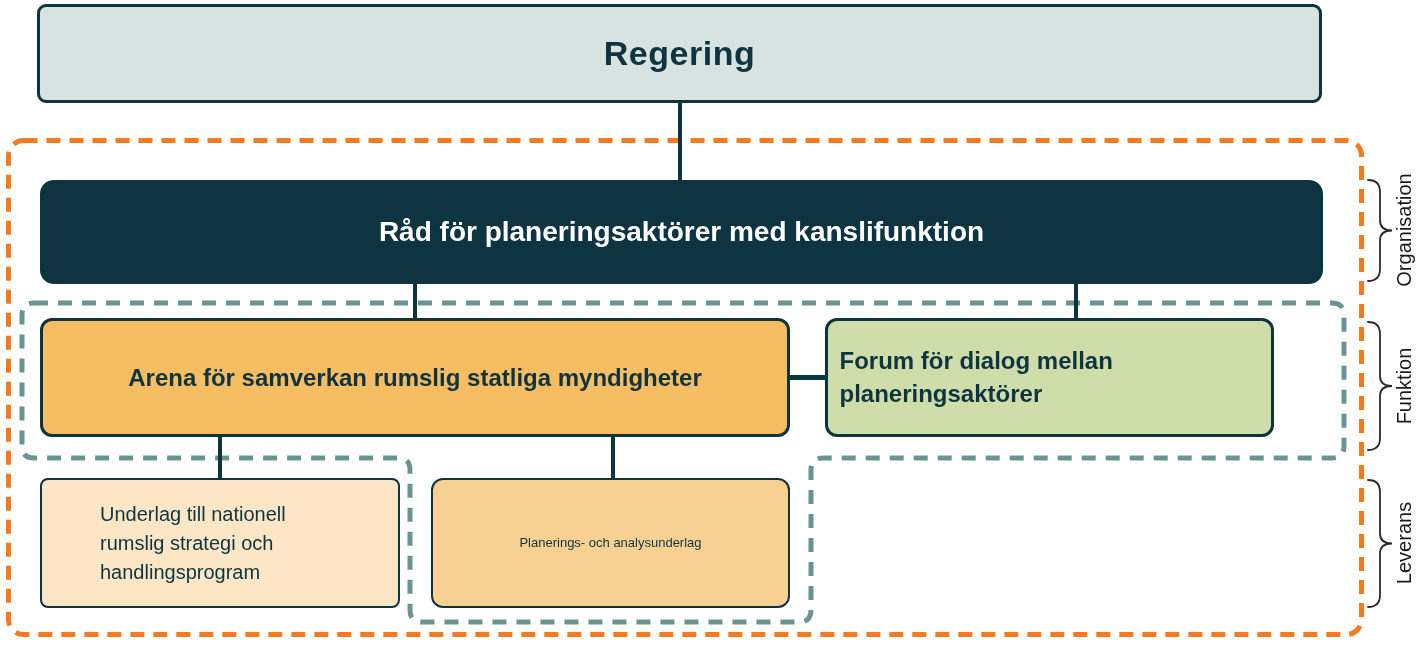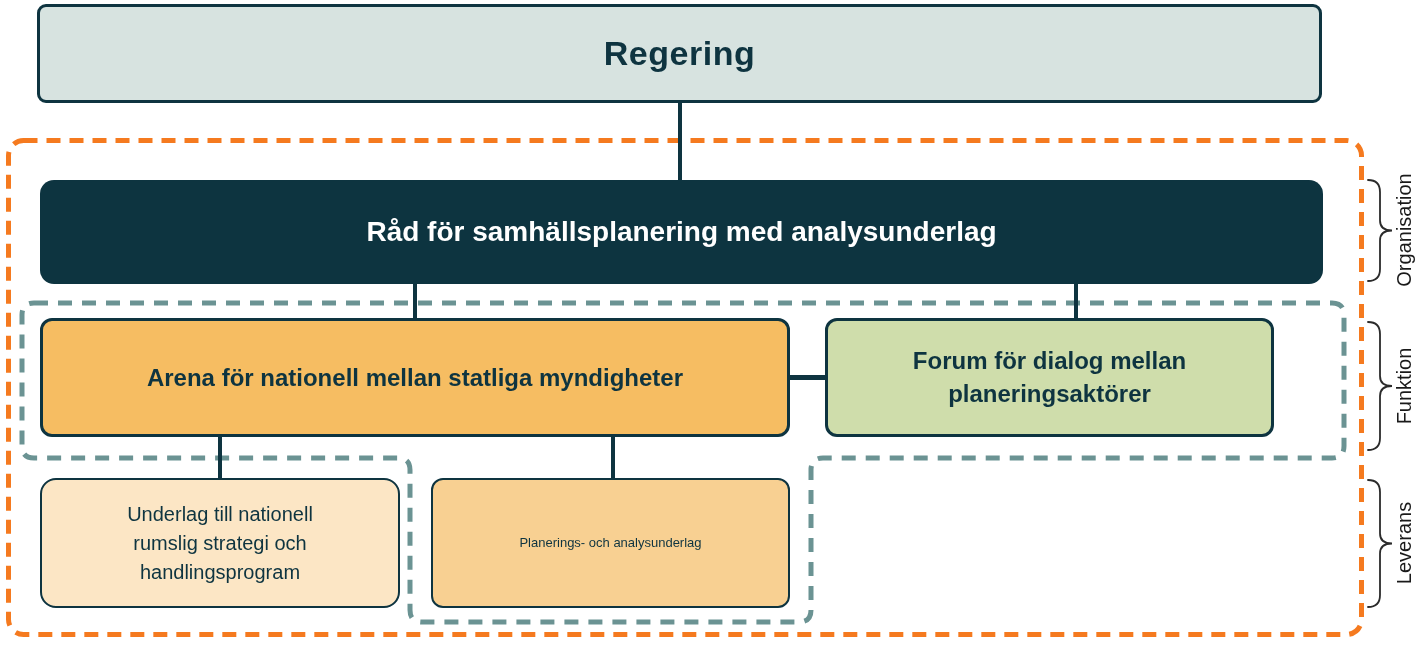--- a/index.html
+++ b/index.html
@@ -14,21 +14,21 @@
   .layer {
     position: absolute;
     left: 0; top: 0;
     width: 1418px; height: 647px;
   }
   .box {
     position: absolute;
     display: flex;
     align-items: center;
     justify-content: center;
-    text-align: center;
+    text-align: left;
     box-sizing: border-box;
     color: var(--text-dark);
   }
   .box .txt { display: block; }
 
   .regering {
     left: 37px; top: 4px; width: 1285px; height: 99px;
     background: var(--regering-fill);
     border: 3px solid var(--border-dark);
     border-radius: 9px;
@@ -54,21 +54,21 @@
     border: 3px solid var(--border-dark);
     border-radius: 12px;
     font-size: 24px; font-weight: bold;
     line-height: 1.35;
   }
   .forum .txt { max-width: 420px; }
   .underlag {
     left: 40px; top: 478px; width: 360px; height: 130px;
     background: var(--underlag-fill);
     border: 2px solid var(--border-dark);
-    border-radius: 16px;
+    border-radius: 8px;
     font-size: 20px; font-weight: normal;
     line-height: 1.45;
   }
   .underlag .txt { max-width: 240px; }
   .planering {
     left: 431px; top: 478px; width: 359px; height: 130px;
     background: var(--planering-fill);
     border: 2px solid var(--border-dark);
     border-radius: 12px;
     font-size: 13px; font-weight: normal;
@@ -148,25 +148,25 @@
              Q 1380 386 1380 396 L 1380 438 Q 1380 450 1368 450"></path>
     <path class="brace" d="M 1368 480 Q 1380 480 1380 492 L 1380 533.5 Q 1380 543.5 1392 543.5
              Q 1380 543.5 1380 553.5 L 1380 595 Q 1380 607 1368 607"></path>
   </svg>
 
   <div class="box regering">
     <span class="txt">Regering</span>
   </div>
 
   <div class="box rad">
-    <span class="txt">Råd för samhällsplanering med analysunderlag</span>
+    <span class="txt">Råd för planeringsaktörer med kanslifunktion</span>
   </div>
 
   <div class="box arena">
-    <span class="txt">Arena för nationell mellan statliga myndigheter</span>
+    <span class="txt">Arena för samverkan rumslig statliga myndigheter</span>
   </div>
 
   <div class="box forum">
     <span class="txt">Forum för dialog mellan planeringsaktörer</span>
   </div>
 
   <div class="box underlag">
     <span class="txt">Underlag till nationell rumslig strategi och handlingsprogram</span>
   </div>
 

